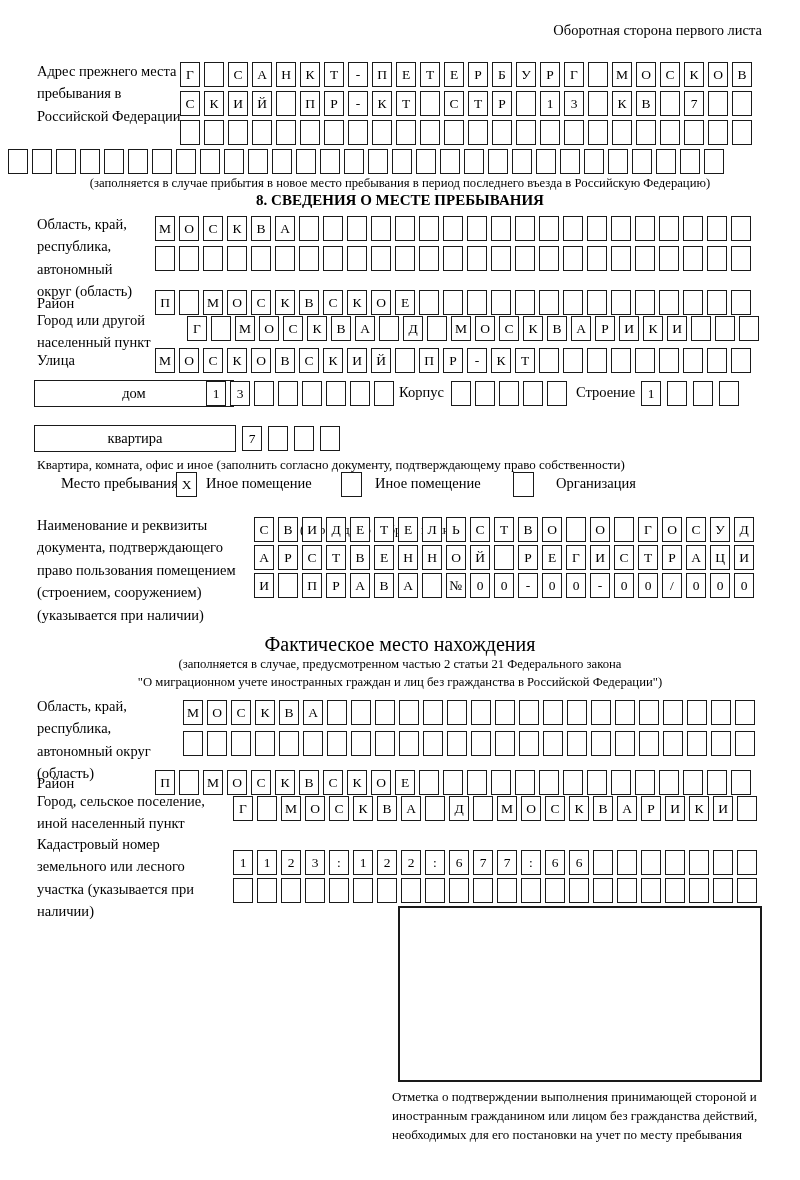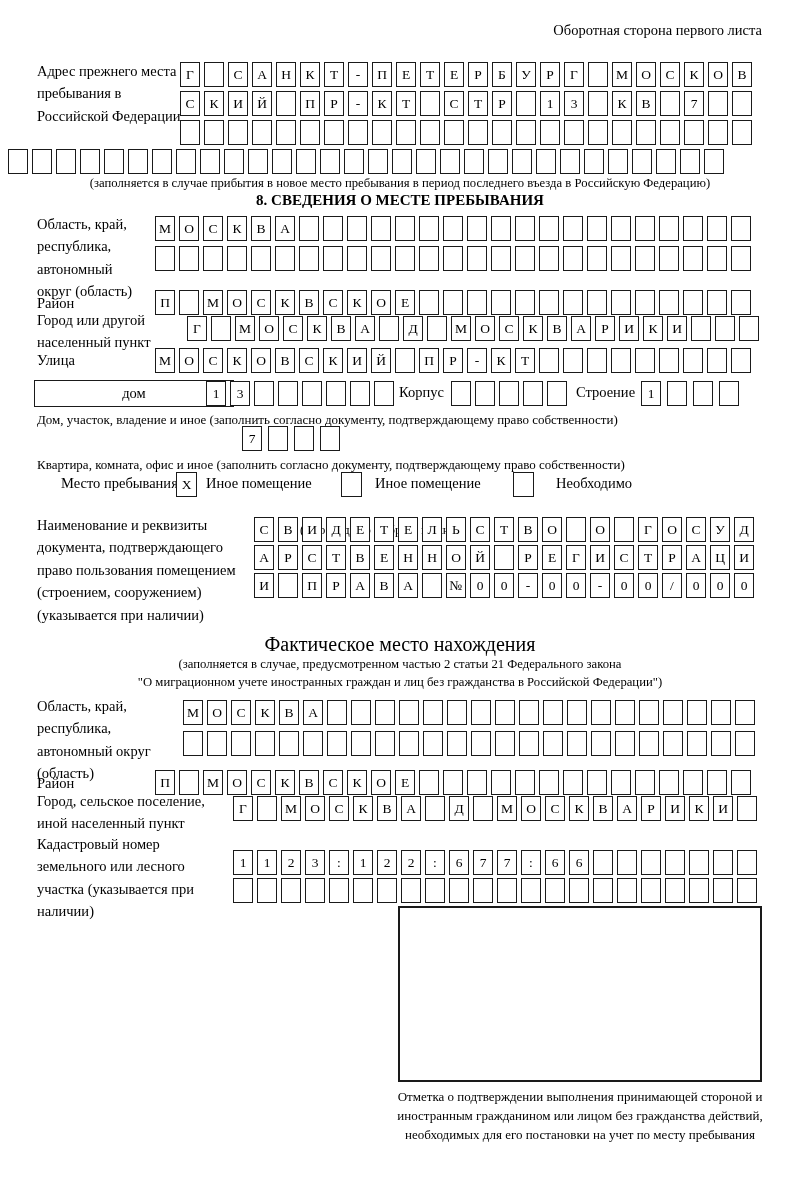--- a/index.html
+++ b/index.html
@@ -31,21 +31,21 @@
     border:1.5px solid #1a1a1a;background:#fff;
     display:flex;align-items:center;justify-content:center;
     font-size:14.5px;
   }
   .checkbox{
     box-sizing:border-box;flex:0 0 auto;position:absolute;
     width:21px;height:25px;border:1.5px solid #1a1a1a;background:#fff;
     display:flex;align-items:center;justify-content:center;font-size:13.5px;
   }
   .stamp-box{box-sizing:border-box;position:absolute;border:2px solid #1a1a1a;background:#fff;}
-  .stamp-note{font-size:13px;line-height:1.45;text-align:center;}
+  .stamp-note{font-size:13px;line-height:1.45;text-align:left;}
 </style>
 </head>
 <body>
 
 <div class="sheet">
 
   <div class="abs small-label" style="top:22px;right:38px;">Оборотная сторона первого листа</div>
 
   <div class="abs label" style="left:37px;top:60px;width:148px;">Адрес прежнего места пребывания в Российской Федерации</div>
   <div class="boxrow" style="left:180px;top:62px;">
@@ -323,37 +323,37 @@
       <span class="cell"></span>
       <span class="cell"></span>
     </div>
   <div class="abs small-label" style="left:576px;top:384px;">Строение</div>
   <div class="boxrow gap6" style="left:641px;top:381px;">
       <span class="cell">1</span>
       <span class="cell"></span>
       <span class="cell"></span>
       <span class="cell"></span>
     </div>
-  <div class="abs caption" style="left:37px;top:412px;">Дом, участок, владение и иное (заполнить согласно документу, подтверждающему право собственности)</div>
-
+
+  <div class="namedbox" style="left:34px;top:425px;width:202px;height:27px;">квартира</div>
   <div class="boxrow gap6" style="left:242px;top:426px;">
       <span class="cell">7</span>
       <span class="cell"></span>
       <span class="cell"></span>
       <span class="cell"></span>
     </div>
   <div class="abs caption" style="left:37px;top:457px;">Квартира, комната, офис и иное (заполнить согласно документу, подтверждающему право собственности)</div>
 
   <div class="abs small-label" style="left:37px;top:475px;margin-left:24px;">Место пребывания:</div>
   <div class="checkbox" style="left:176px;top:472px;">X</div>
   <div class="abs small-label" style="left:206px;top:475px;">Иное помещение</div>
   <div class="checkbox" style="left:341px;top:472px;"></div>
   <div class="abs small-label" style="left:375px;top:475px;">Иное помещение</div>
   <div class="checkbox" style="left:513px;top:472px;"></div>
-  <div class="abs small-label" style="left:556px;top:475px;">Необходимо</div>
+  <div class="abs small-label" style="left:556px;top:475px;">Организация</div>
   <div class="abs note" style="left:136px;top:499px;width:330px;text-align:right;margin-top:24px;">(Необходимо выбрать нужное)</div>
 
   <div class="abs label" style="left:37px;top:514px;width:212px;">Наименование и реквизиты документа, подтверждающего право пользования помещением (строением, сооружением) (указывается при наличии)</div>
   <div class="boxrow" style="left:254px;top:517px;">
       <span class="cell">С</span>
       <span class="cell">В</span>
       <span class="cell">И</span>
       <span class="cell">Д</span>
       <span class="cell">Е</span>
       <span class="cell">Т</span>

